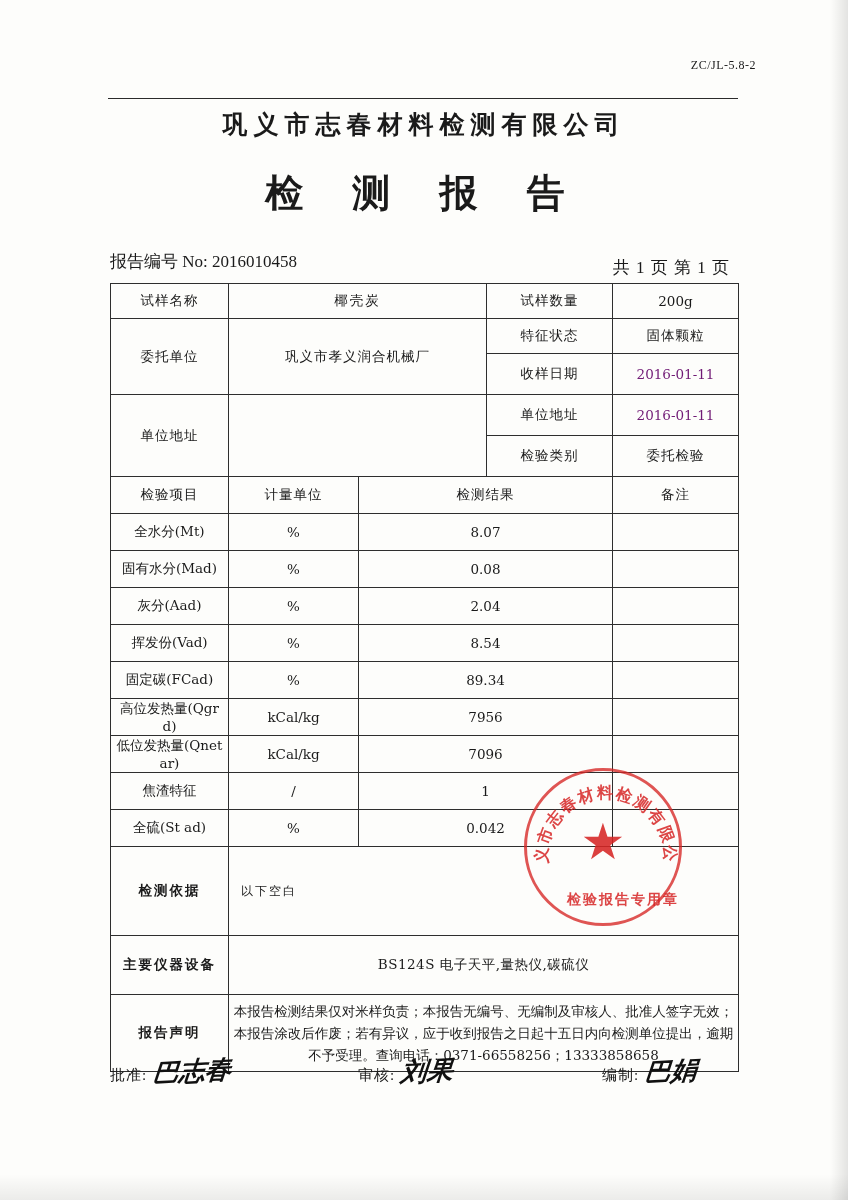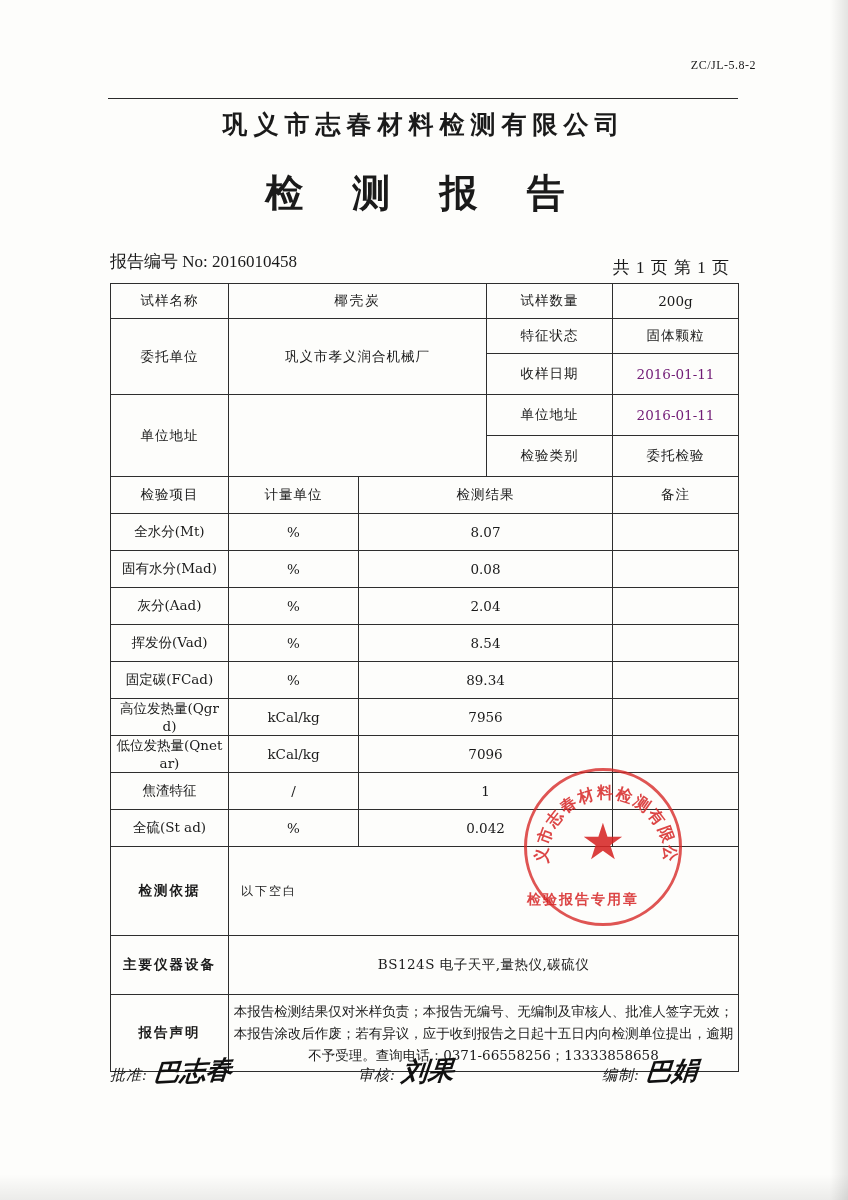--- a/index.html
+++ b/index.html
@@ -153,21 +153,21 @@
 
   
   .sig-row {
     position: absolute;
     left: 110px;
     top: 1048px;
     width: 628px;
     height: 50px;
   }
   .sig-block { position: absolute; font-size: 15px; }
-  .sig-label { letter-spacing: 1px; font-style: italic; }
+  .sig-label { letter-spacing: 1px; }
   .sig-mark {
     font-family: "DejaVu Serif", serif;
     font-style: italic;
     font-size: 26px;
     font-weight: bold;
     transform: skewX(-8deg) rotate(-3deg);
     display: inline-block;
     margin-left: 6px;
     color: #111;
   }
@@ -193,21 +193,21 @@
     left: 50%; top: 47%;
     transform: translate(-50%, -50%);
     font-size: 50px;
     line-height: 1;
     color: rgba(214, 37, 36, 0.88);
   }
   .seal-bottom-text {
     position: absolute;
     left: 0; right: 0;
     bottom: 14px;
-    text-align: left;
+    text-align: right;
     font-size: 14px;
     letter-spacing: 2px;
     font-weight: bold;
     color: rgba(214, 37, 36, 0.85);
   }
   .seal-arc {
     position: absolute;
     left: 0; top: 0;
     width: 158px; height: 158px;
   }

